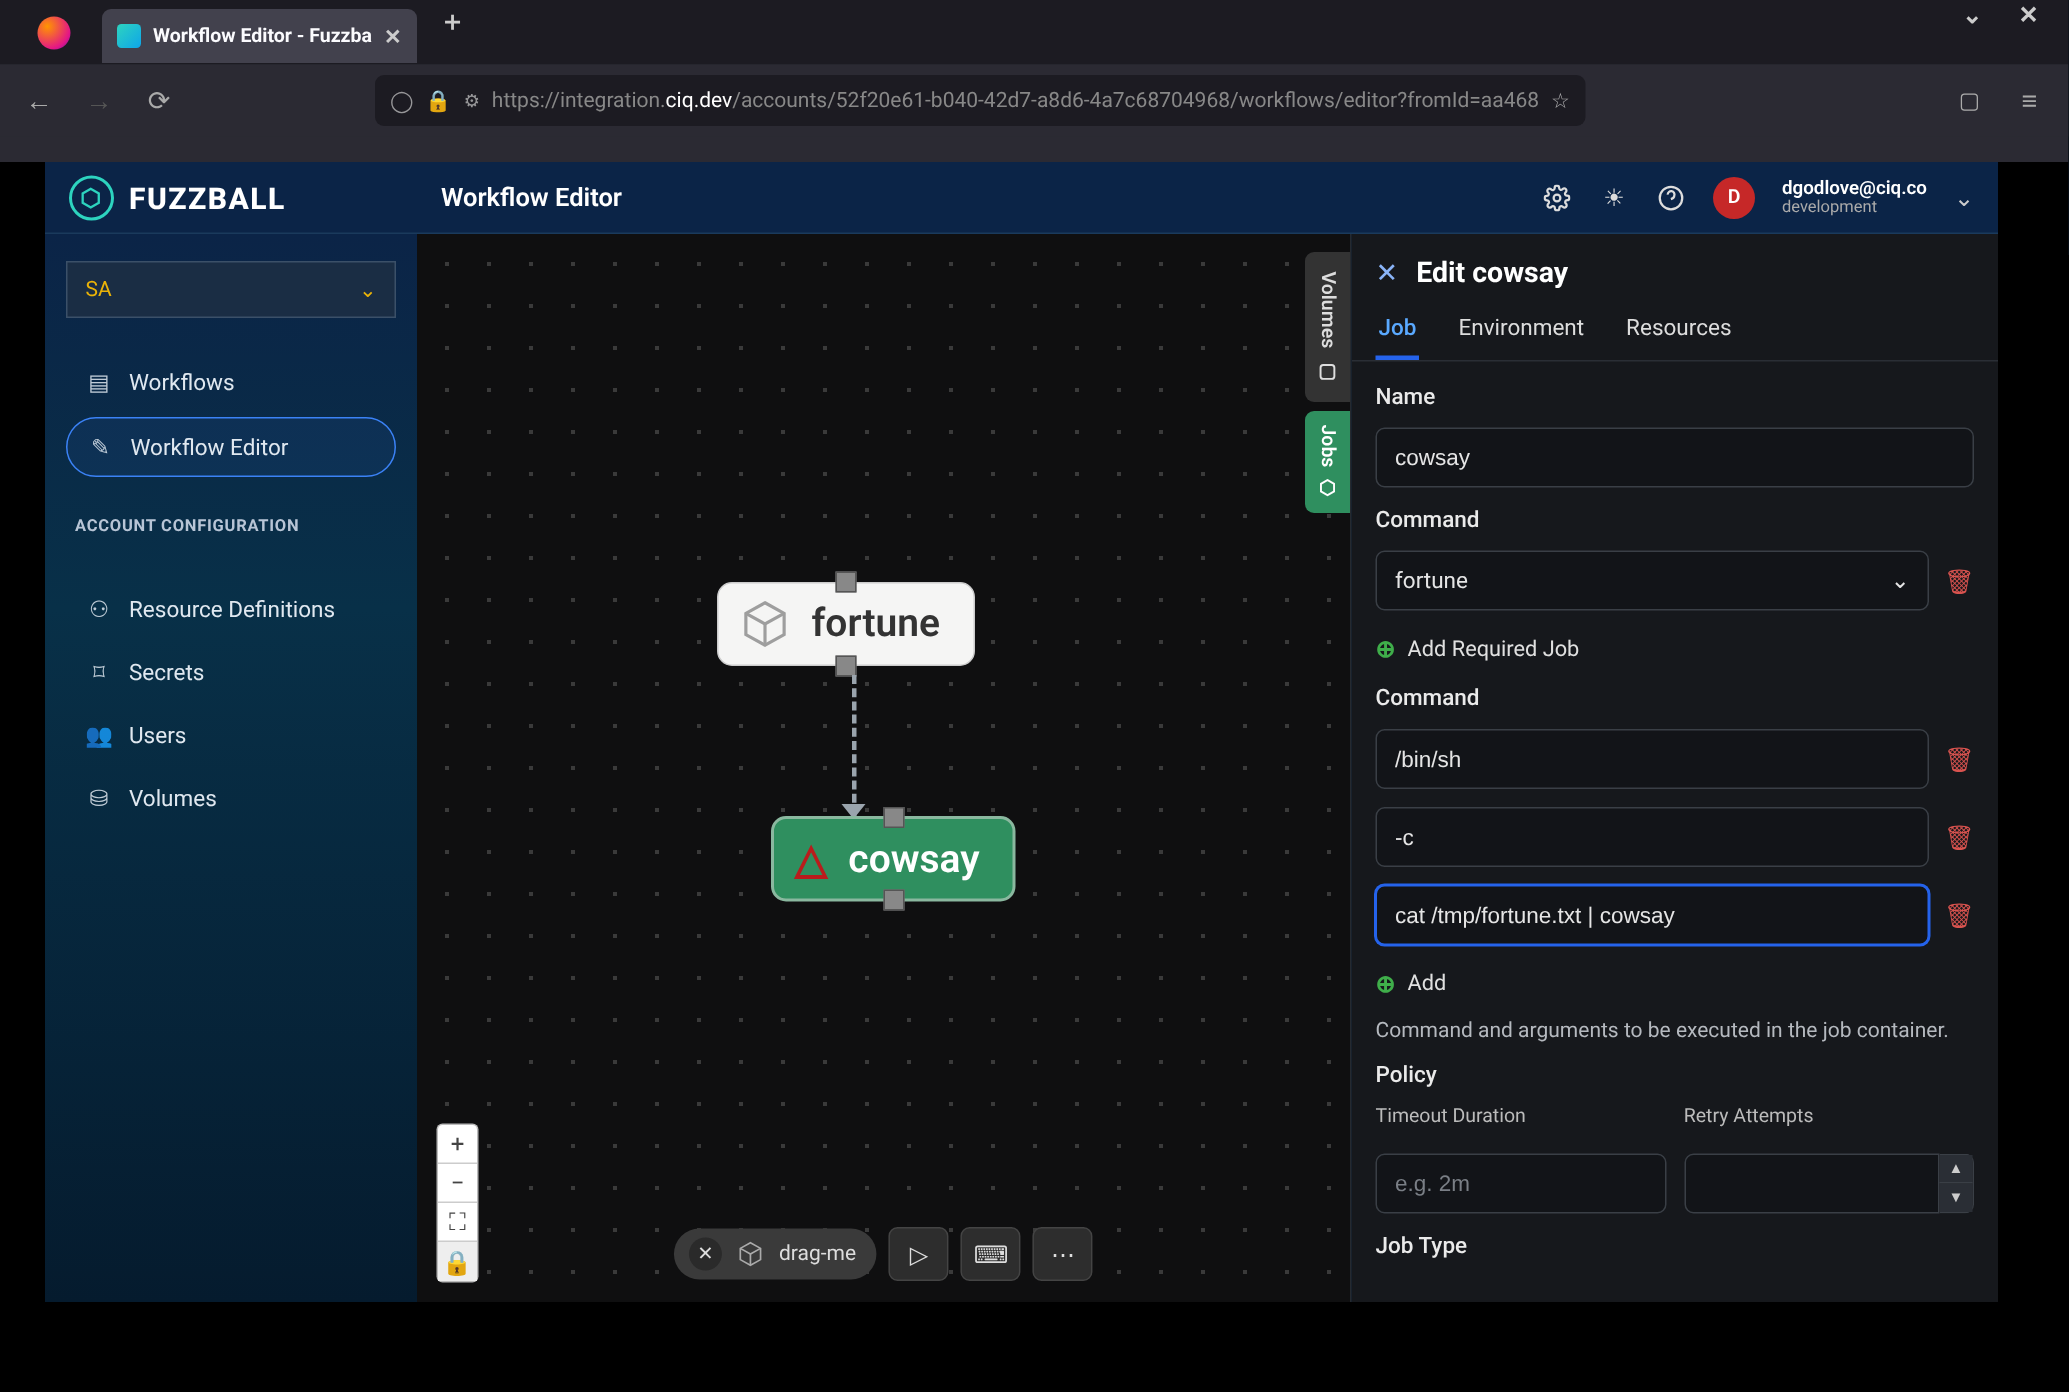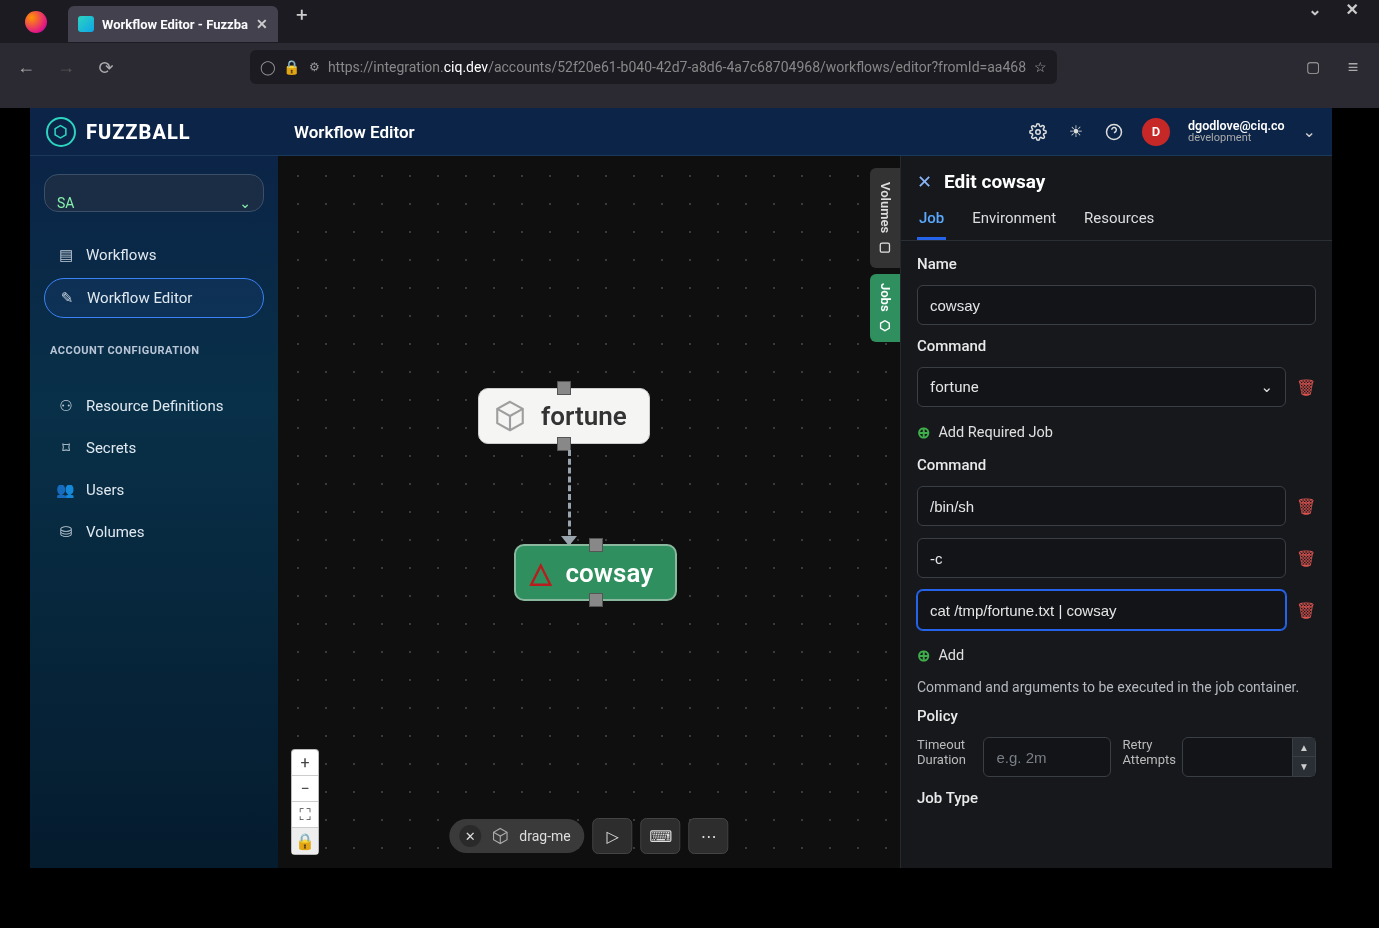--- a/index.html
+++ b/index.html
@@ -111,22 +111,22 @@
   .app-body { flex:1; display:flex; min-height:0; }
 
   
   .sidebar {
     width: 248px;
     background: linear-gradient(180deg, #0b2447 0%, #083048 35%, #051b2e 100%);
     padding: 18px 14px;
     display:flex; flex-direction:column; gap:10px;
   }
   .acct-select {
-    background:#1a2d44; border:1px solid #3b5068; border-radius:14px; height:38px;
-    display:flex; align-items:flex-end; padding:0 12px; font-size:14px; color:#86efac;
+    background:#1a2d44; border:1px solid #3b5068; border-radius:0; height:38px;
+    display:flex; align-items:center; padding:0 12px; font-size:14px; color:#eab308;
     justify-content:space-between; cursor:pointer;
   }
   .nav-list { margin-top:14px; display:flex; flex-direction:column; gap:4px; }
   .nav-item {
     display:flex; align-items:center; gap:12px; padding:10px 14px; font-size:15px;
     color:#e0e8f0; border-radius:20px; cursor:pointer;
   }
   .nav-item.active {
     border:1px solid #3b82f6; background:rgba(59,130,246,0.08);
   }
@@ -224,21 +224,21 @@
   .sel {
     flex:1; background:#121418; border:1px solid #3a3f46; border-radius:6px; height:40px;
     display:flex; align-items:center; padding:0 12px; justify-content:space-between; font-size:15px; color:#e5e5e5;
   }
   .del-btn { color:#d9534f; cursor:pointer; font-size:16px; width:20px; text-align:center; }
   .add-line { display:flex; align-items:center; gap:8px; color:#e0e0e0; font-size:14.5px; cursor:pointer; padding:4px 0 2px; }
   .add-icon { color:#3fae4a; font-size:16px; font-weight:bold; }
   .hint { color:#b5b9bf; font-size:14px; }
   .focused { border-color:#2563eb; box-shadow:0 0 0 1px #2563eb; }
   .policy-row { display:flex; gap:12px; }
-  .policy-col { flex:1; display:flex; gap:6px; }
+  .policy-col { flex:1; display:flex; flex-direction:column; gap:17px; }
   .sublabel { font-size:13px; color:#bbb; }
   .stepper { display:flex; }
   .stepper input { border-top-right-radius:0; border-bottom-right-radius:0; }
   .step-btns { display:flex; flex-direction:column; border:1px solid #3a3f46; border-left:none; border-radius:0 6px 6px 0; }
   .step-btn { width:22px; height:19px; background:#2a2e35; display:flex; align-items:center; justify-content:center; font-size:10px; color:#ccc; cursor:pointer; }
   .step-btn:first-child { border-bottom:1px solid #3a3f46; }
 
   svg { display:block; }
 </style>
 </head>

